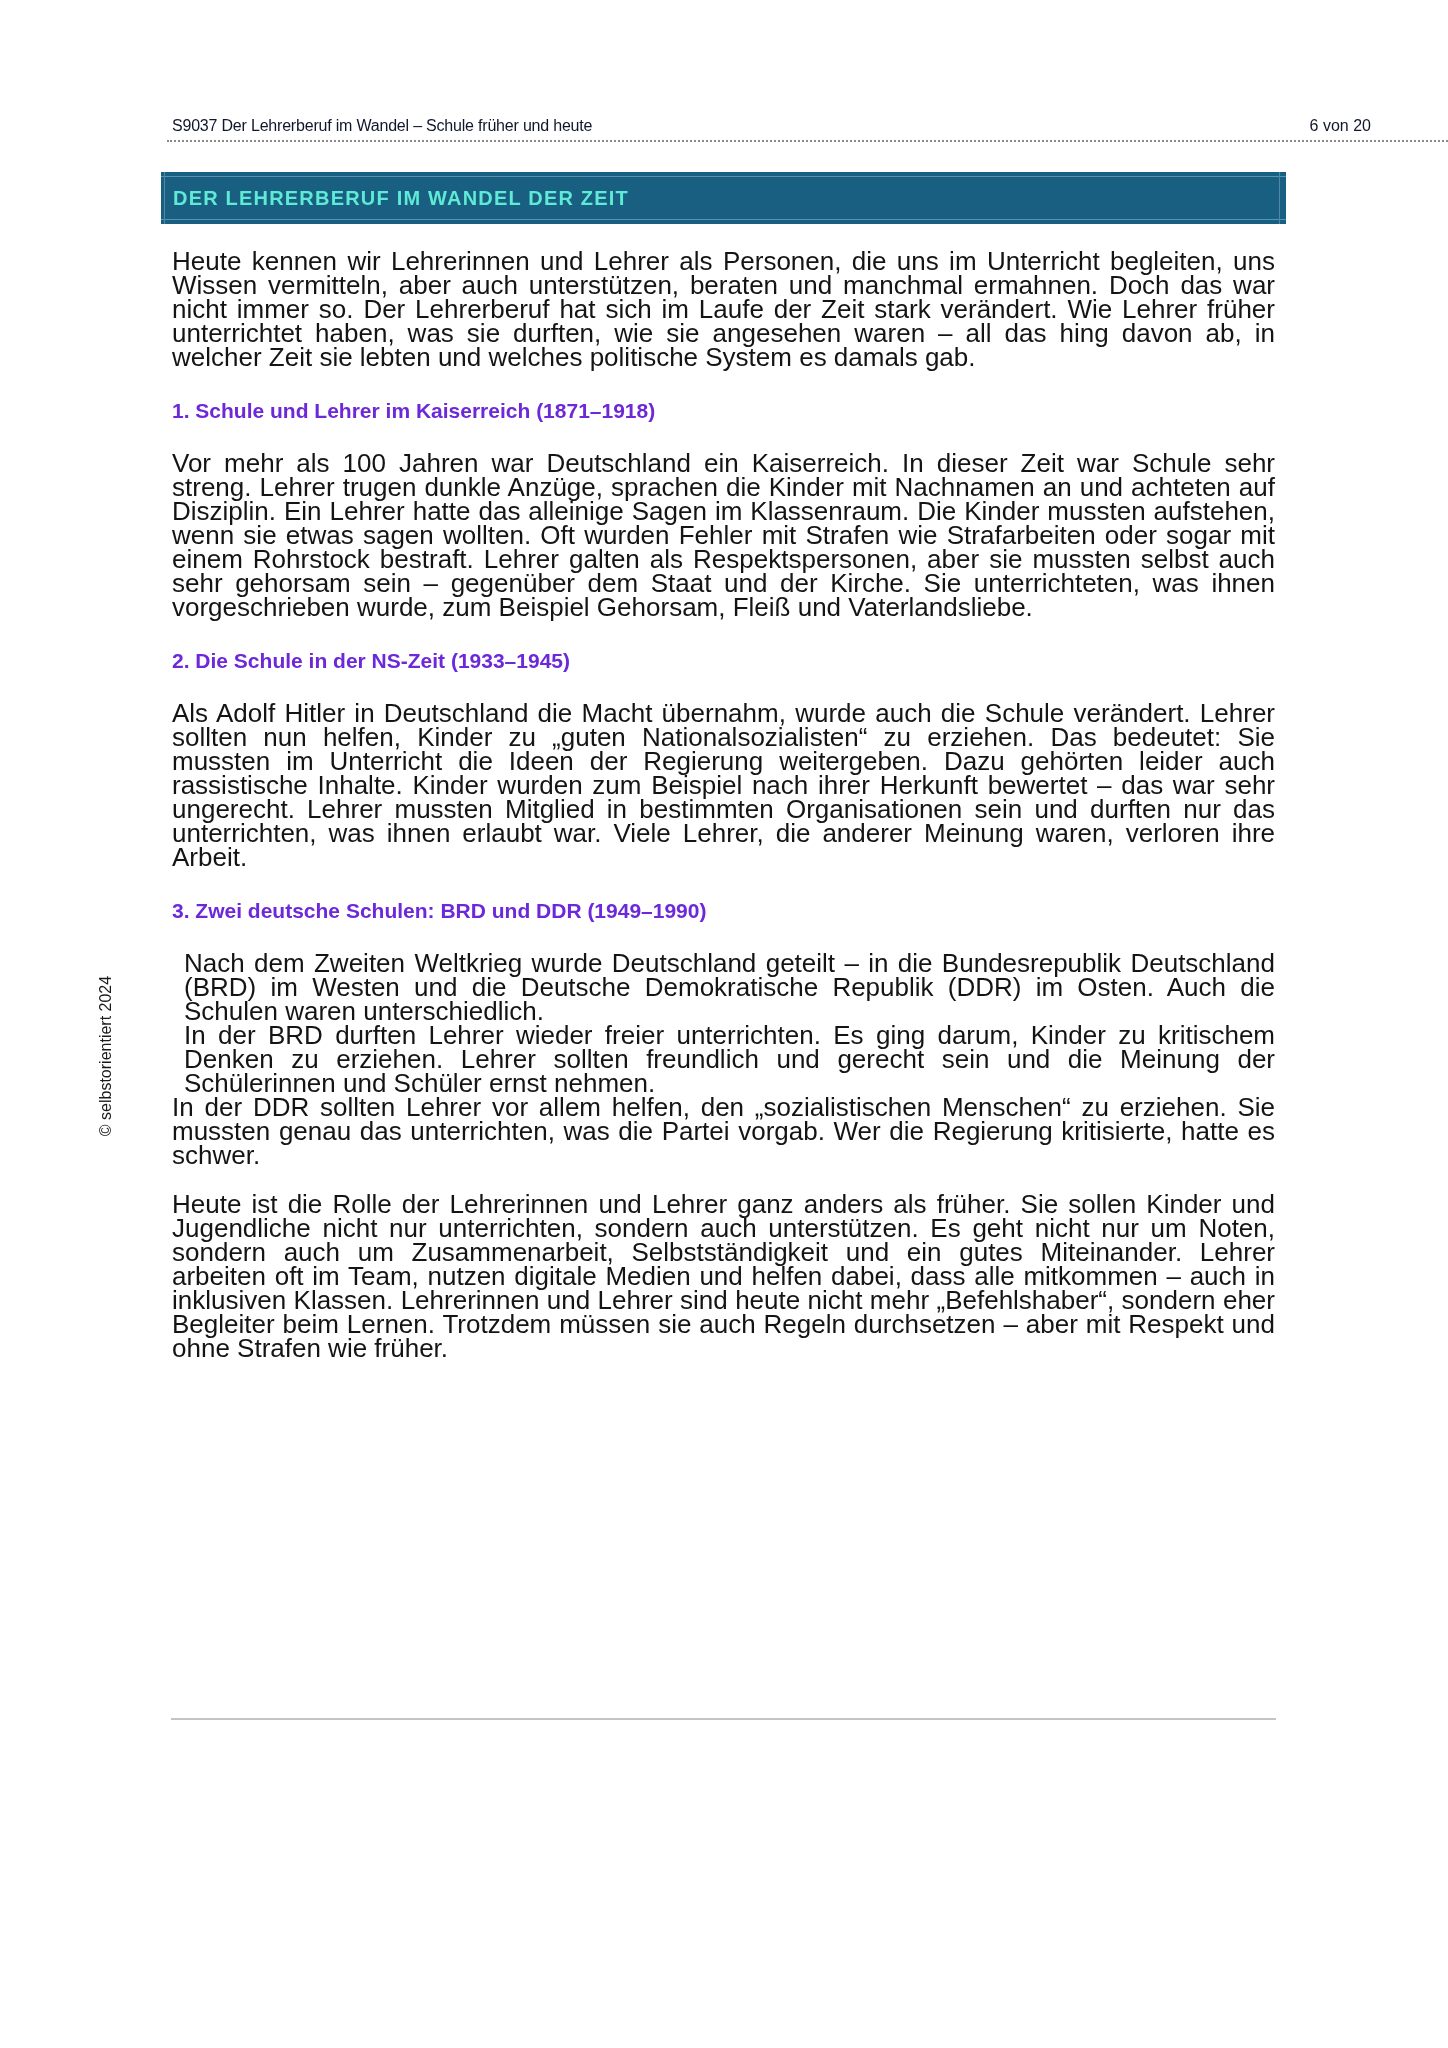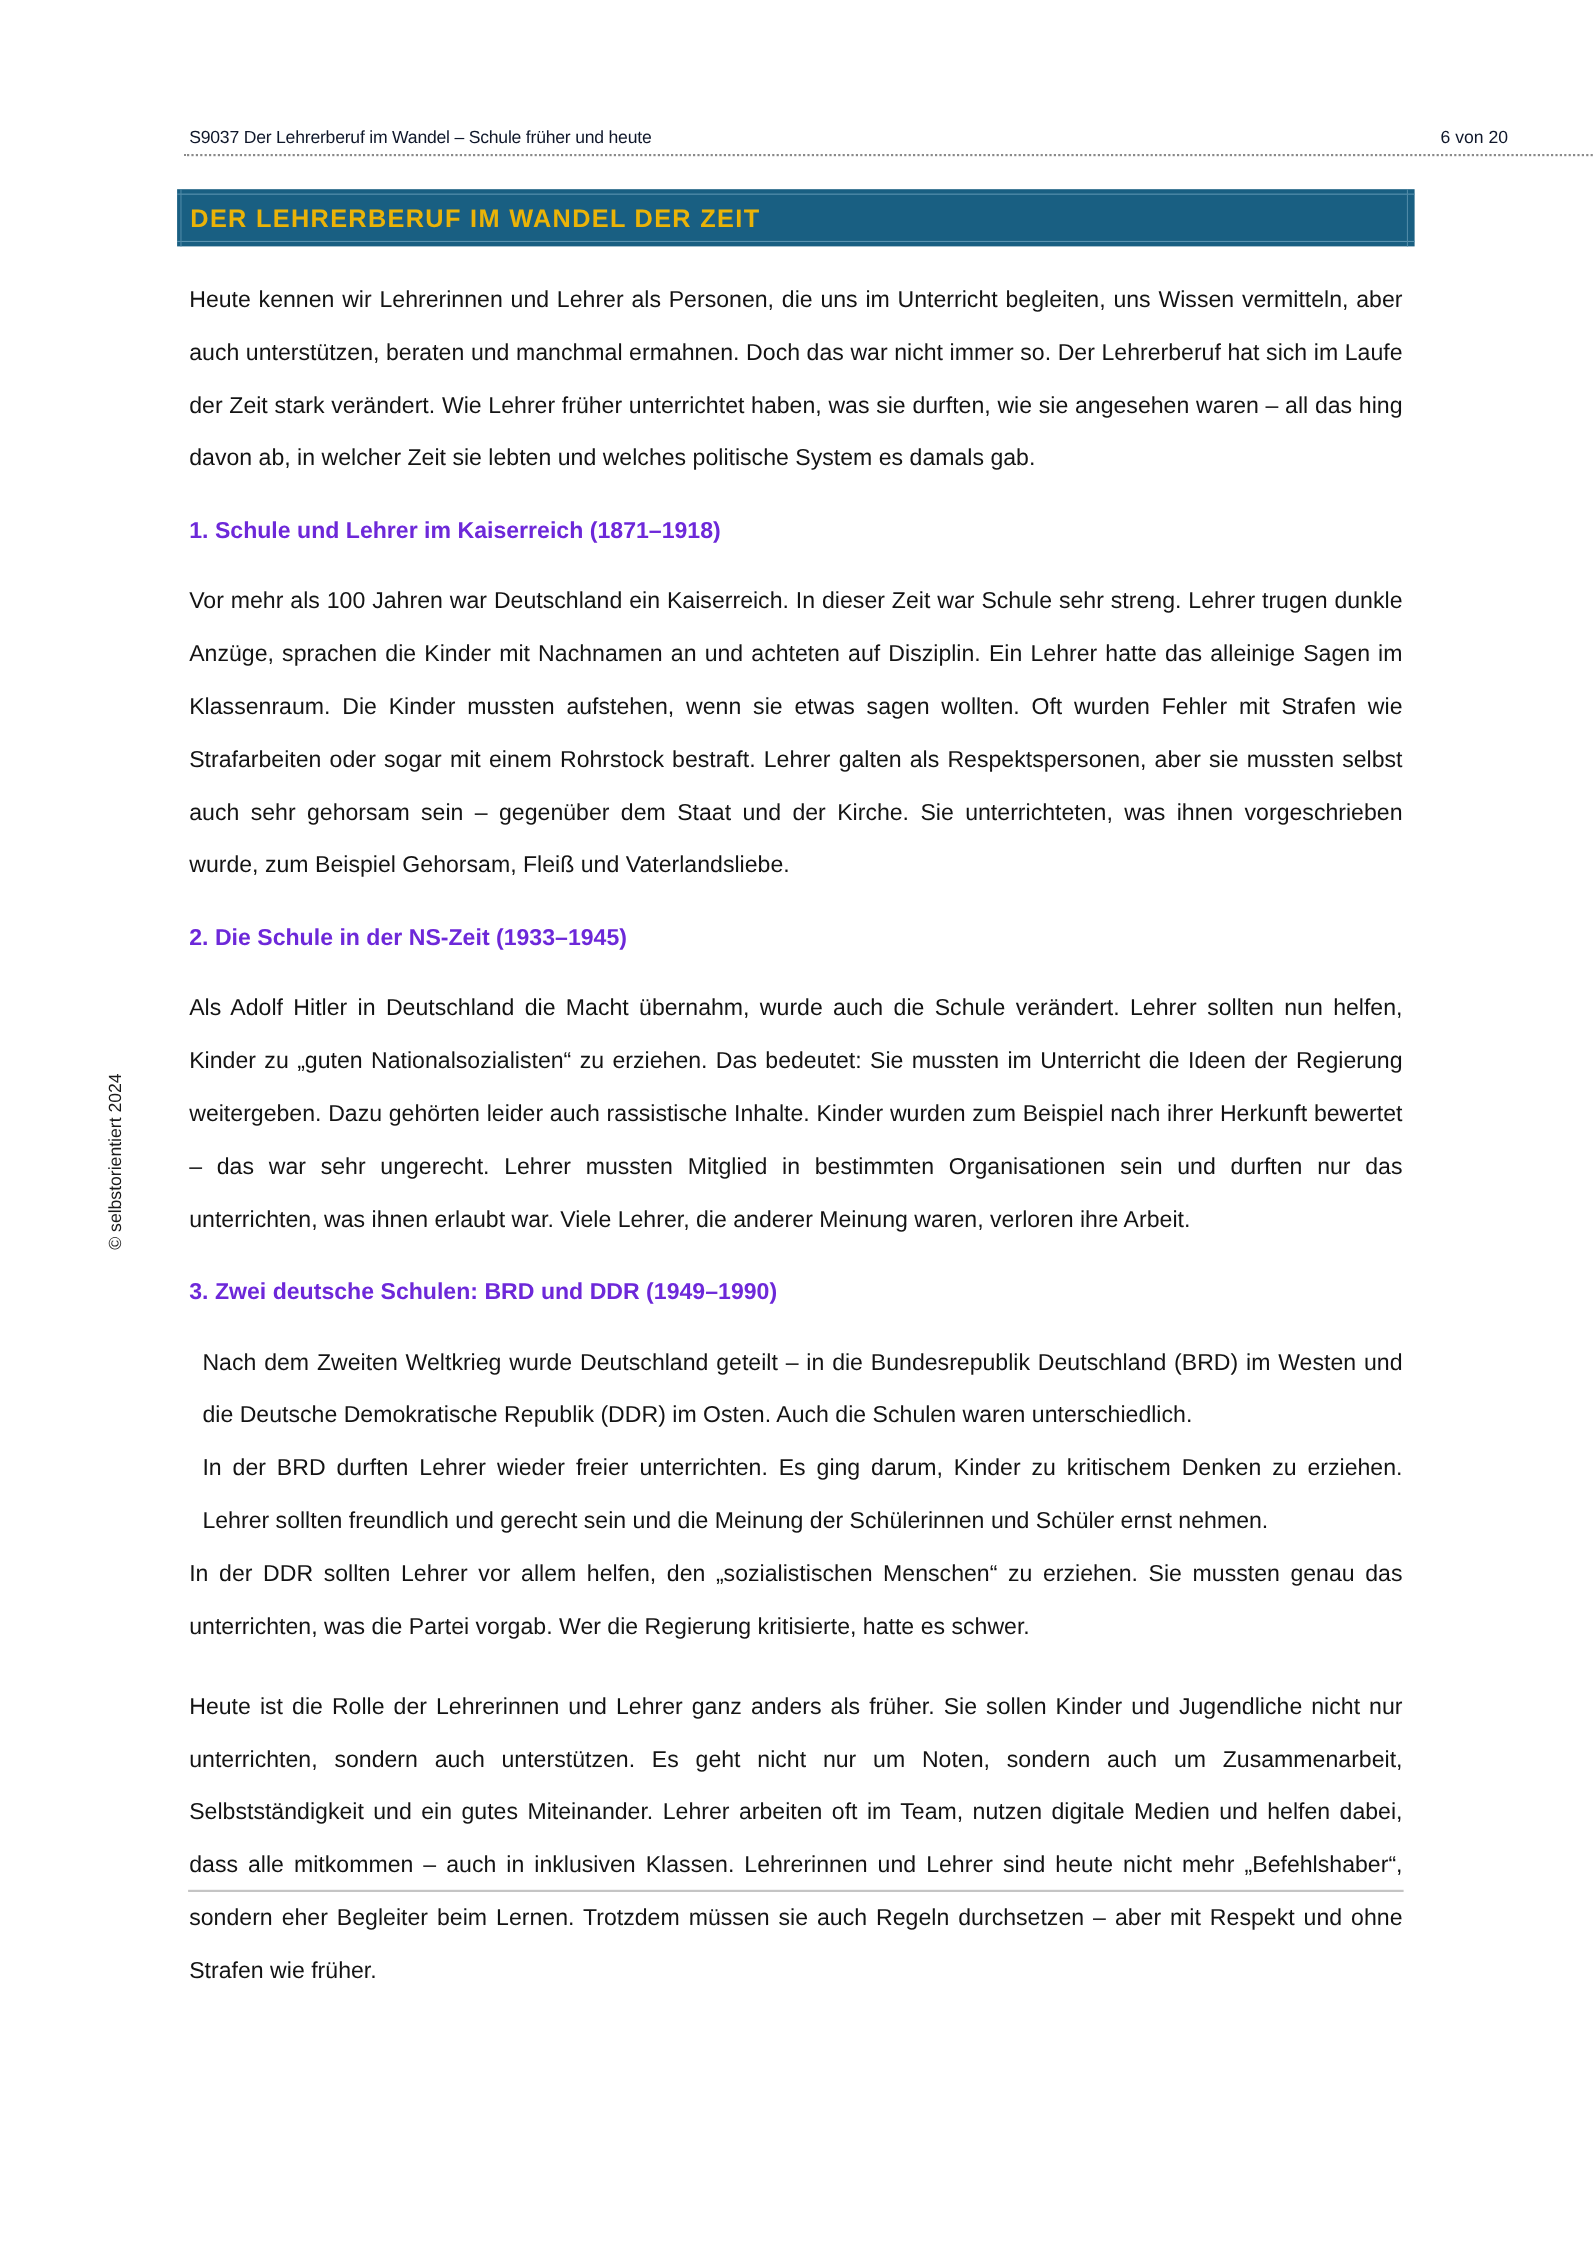--- a/index.html
+++ b/index.html
@@ -73,36 +73,36 @@
       width: 1px;
       background: #4f89a6;
     }
     .title-bar .inner-left { left: 3px; }
     .title-bar .inner-right { right: 6px; }
     .title-bar .title-text {
       position: absolute;
       left: 12px;
       top: 0;
       line-height: 52px;
-      font-size: 23px;
+      font-size: 20px;
       font-weight: bold;
-      color: #eab308;
+      color: #5eead4;
       letter-spacing: 1.2px;
       white-space: nowrap;
     }
     .content {
       position: absolute;
       left: 172px;
       top: 249px;
       width: 1103px;
     }
     .content p {
       margin: 0 0 25px 0;
-      font-size: 21px;
-      line-height: 48px;
+      font-size: 26px;
+      line-height: 24px;
       text-align: justify;
       color: #141414;
     }
     .content p.tight {
       margin-bottom: 0;
       margin-left: 12px;
     }
     .content h2 {
       margin: 0 0 23px 0;
       font-size: 21px;

